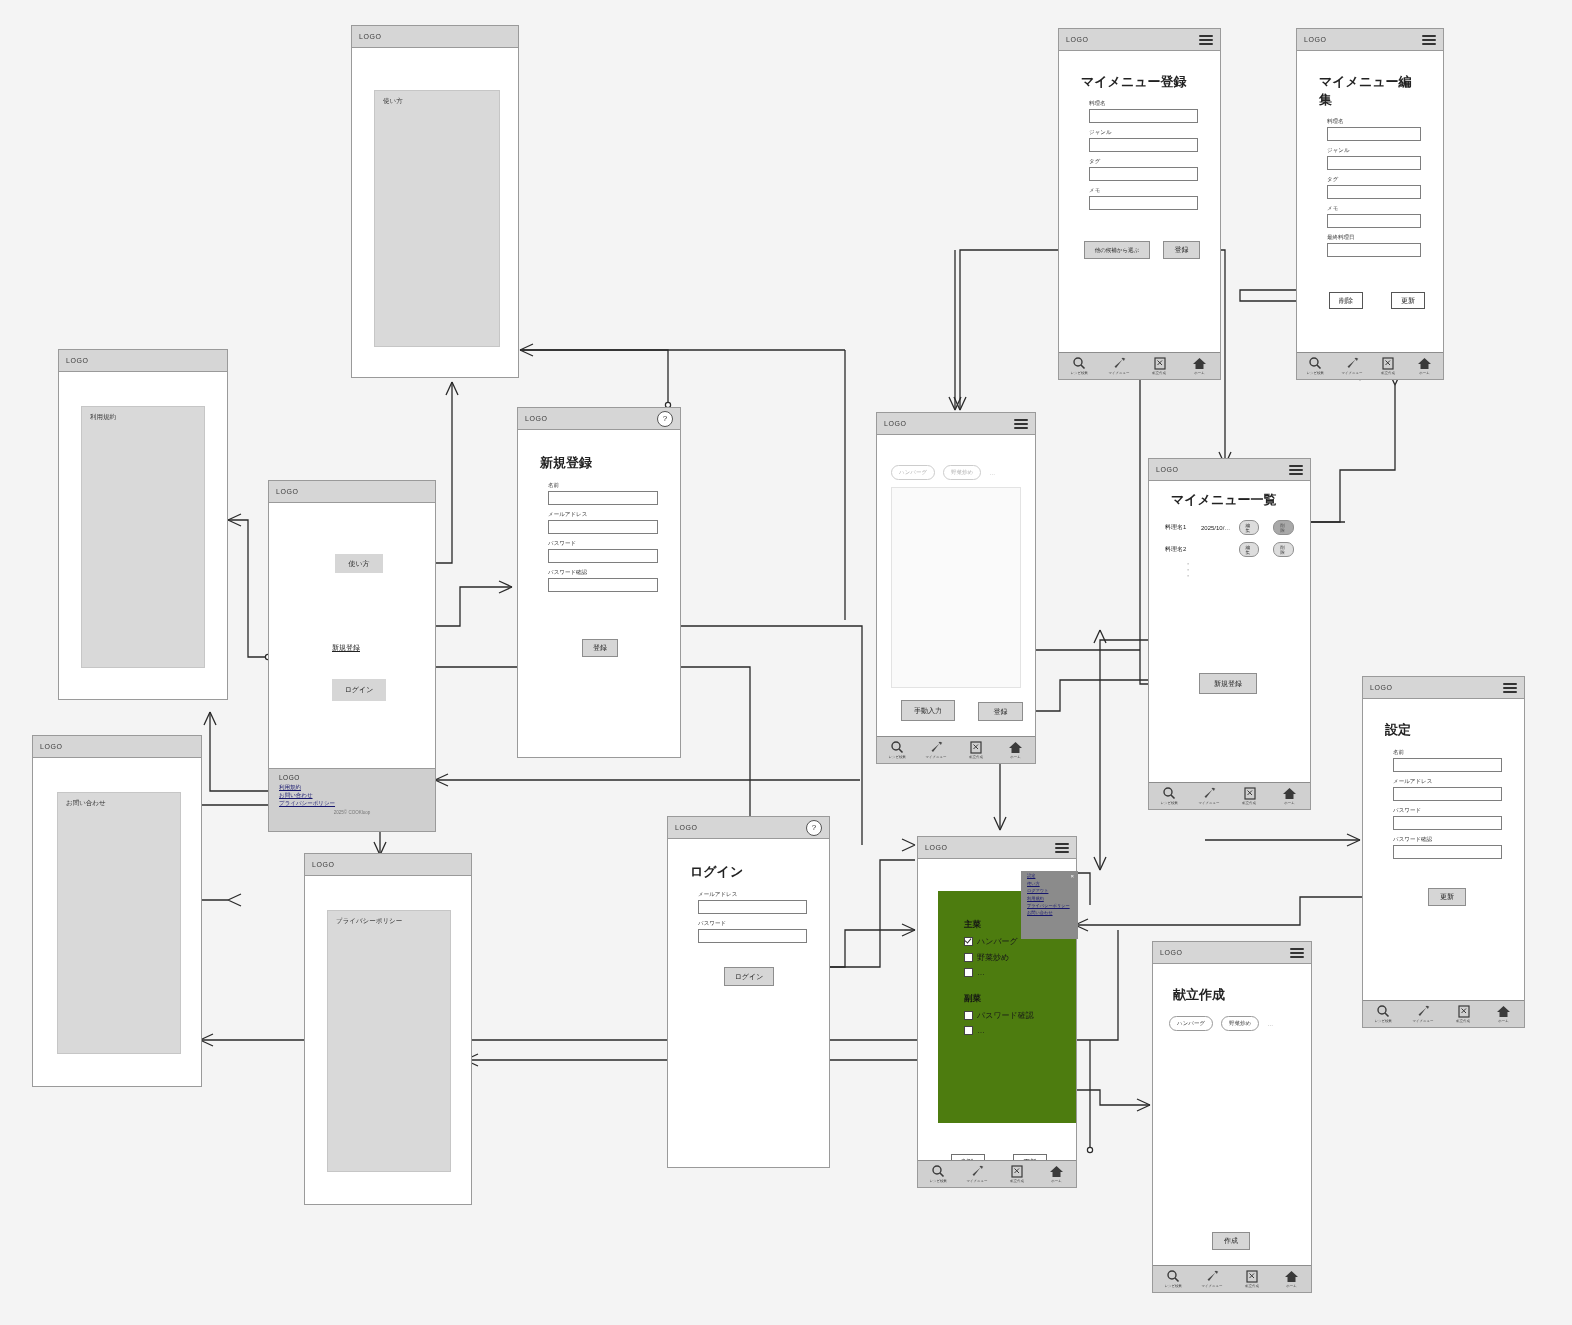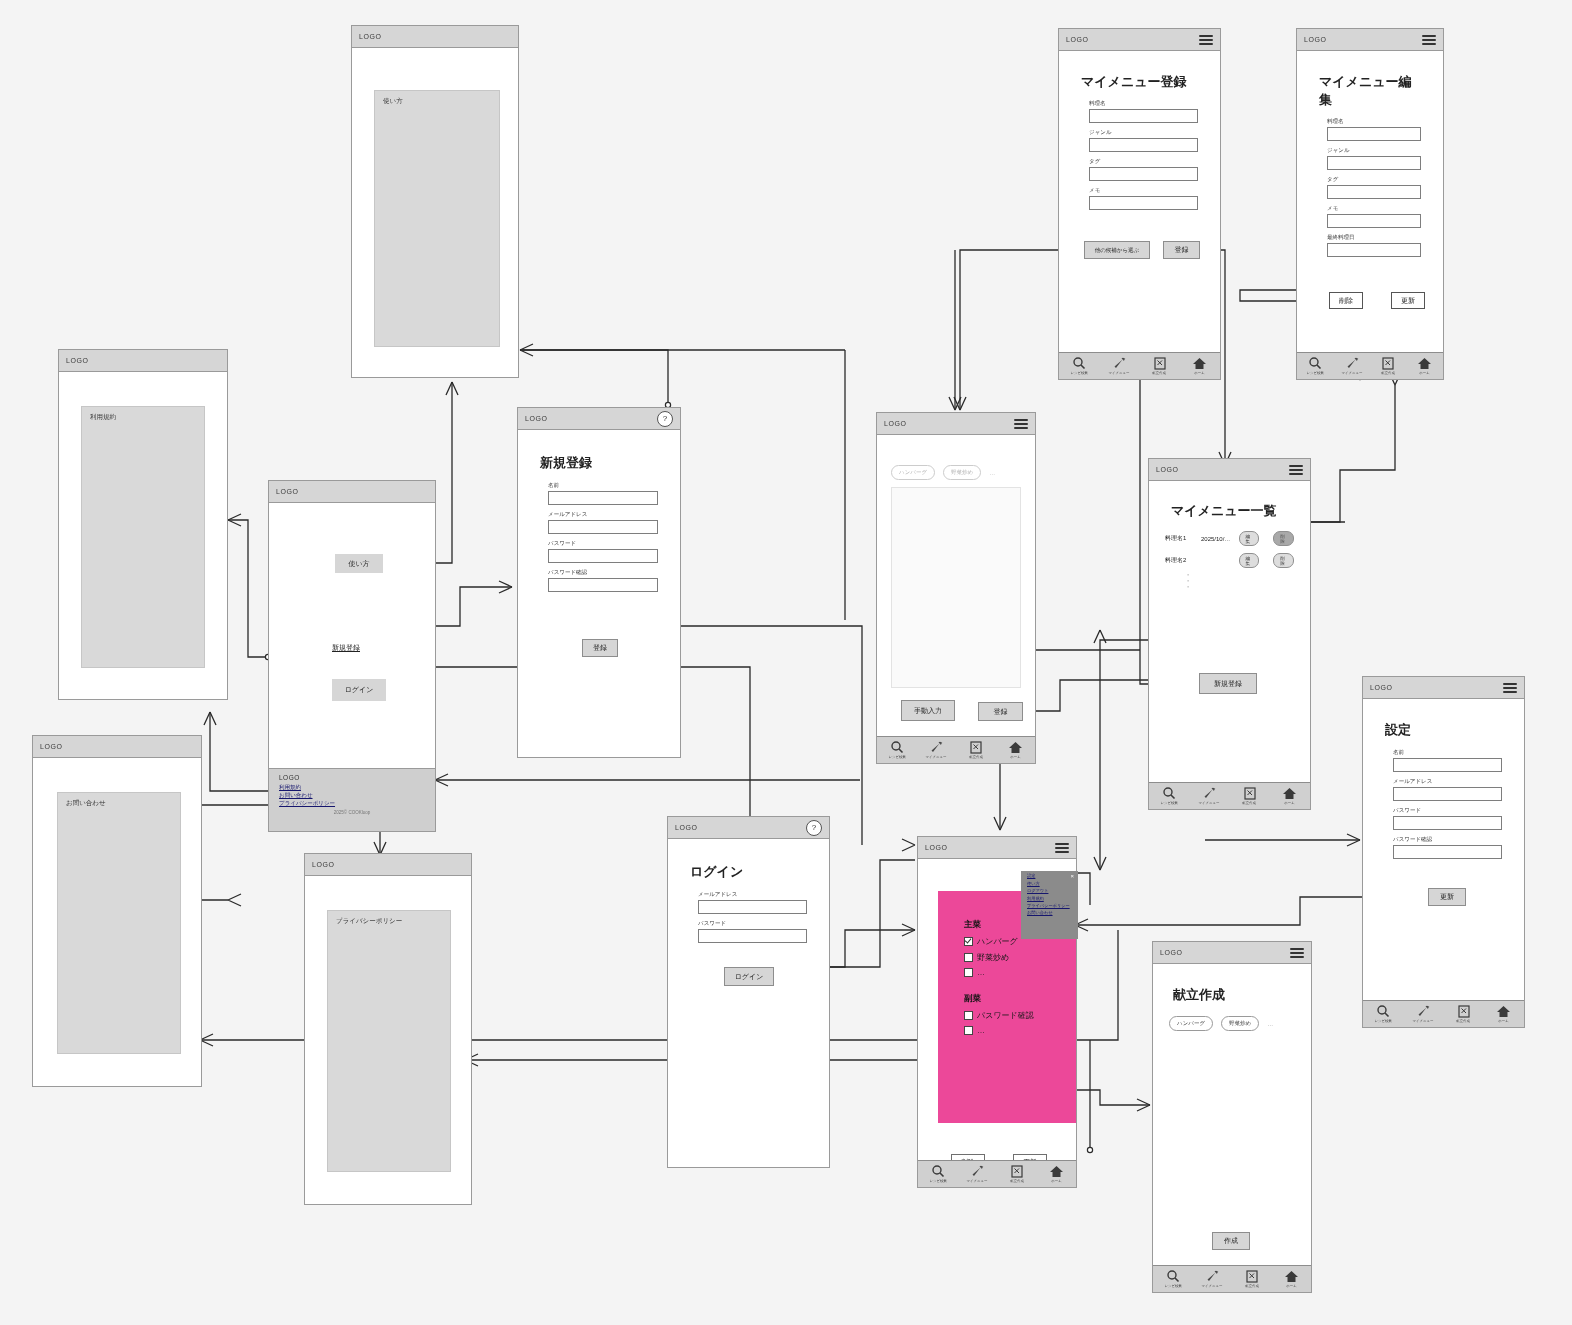--- a/index.html
+++ b/index.html
@@ -494,21 +494,21 @@
 
   <div class="phone" style="left:1148px;top:458px;width:163px;height:352px;">
     <div class="pbar">
       <span class="logo">LOGO</span>
       <span class="burger">
           <i></i>
           <i></i>
           <i></i>
         </span>
     </div>
-    <div class="pbody" style="padding:21px 16px 0 16px;">
+    <div class="pbody" style="padding:10px 16px 0 16px;">
       <div class="scr-title" style="margin-left:6px;">マイメニュー一覧</div>
       <div style="margin-top:11px;">
         <div style="display:flex;align-items:center;margin-bottom:7px;">
           <span class="rowtxt" style="width:48px;">料理名1</span>
           <span class="rowtxt" style="width:50px;">2025/10/…</span>
           <span class="minibtn">編集</span>
           <span class="minibtn dk" style="margin-left:14px;">削除</span>
         </div>
         <div style="display:flex;align-items:center;margin-bottom:4px;">
           <span class="rowtxt" style="width:48px;">料理名2</span>
@@ -630,21 +630,21 @@
   <div class="phone" style="left:917px;top:836px;width:160px;height:352px;">
     <div class="pbar">
       <span class="logo">LOGO</span>
       <span class="burger">
           <i></i>
           <i></i>
           <i></i>
         </span>
     </div>
     <div class="pbody">
-      <div style="position:absolute;left:20px;top:32px;right:0;bottom:64px;background:#ec4899;">
+      <div style="position:absolute;left:20px;top:32px;right:0;bottom:64px;background:#4d7c0f;">
         <div style="padding:28px 0 0 26px;">
           <div class="sec-h">主菜</div>
           <div class="chkrow">
             <span class="chk on"></span>
             <span>ハンバーグ</span>
           </div>
           <div class="chkrow">
             <span class="chk"></span>
             <span>野菜炒め</span>
           </div>

